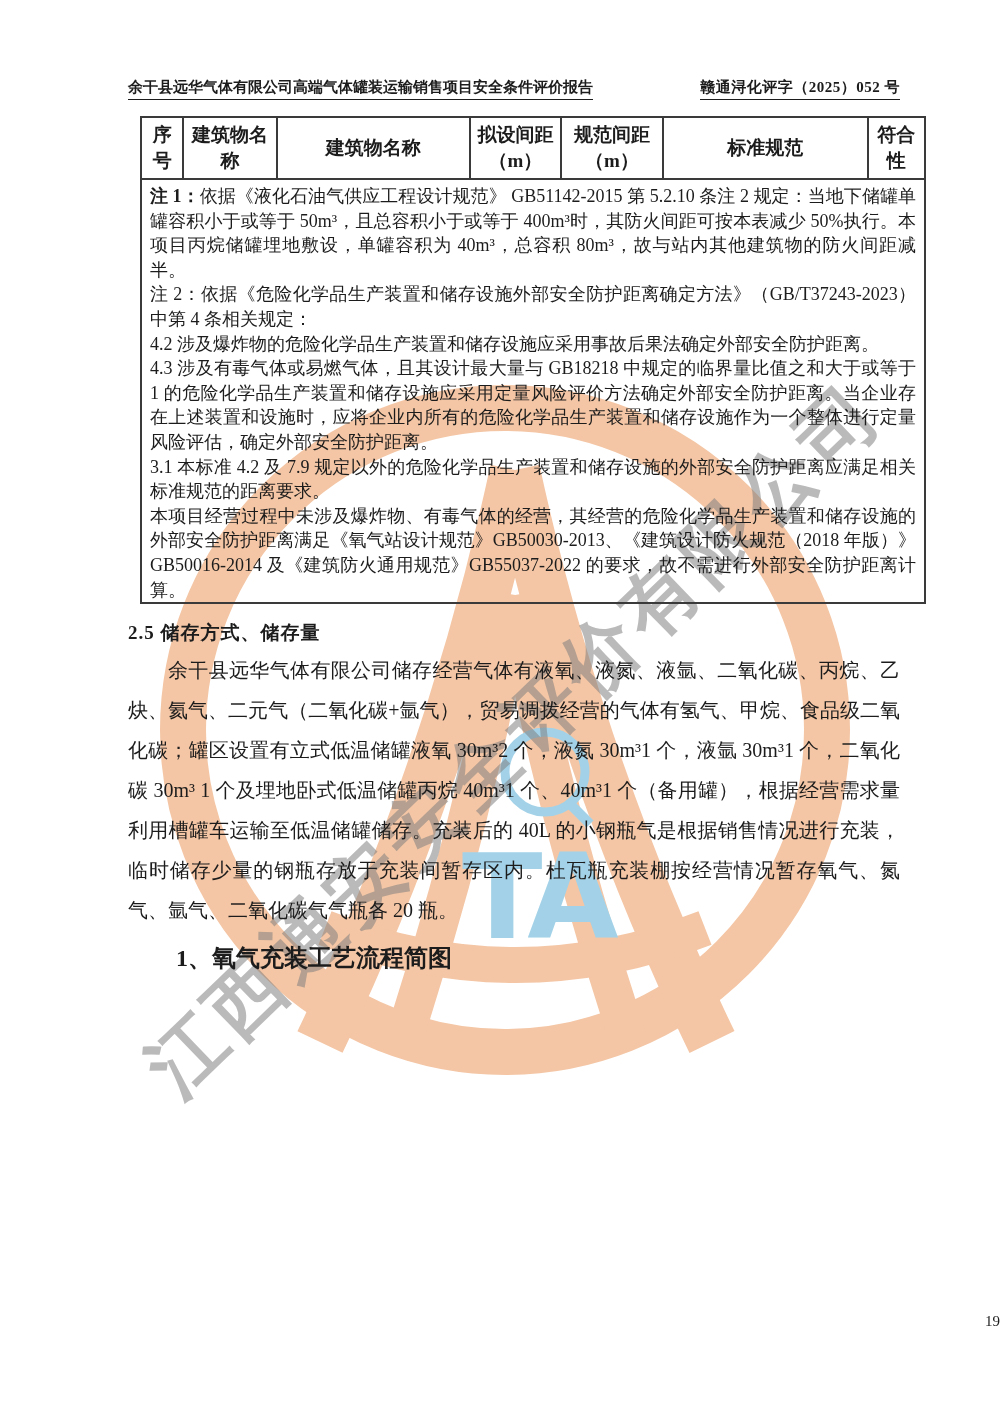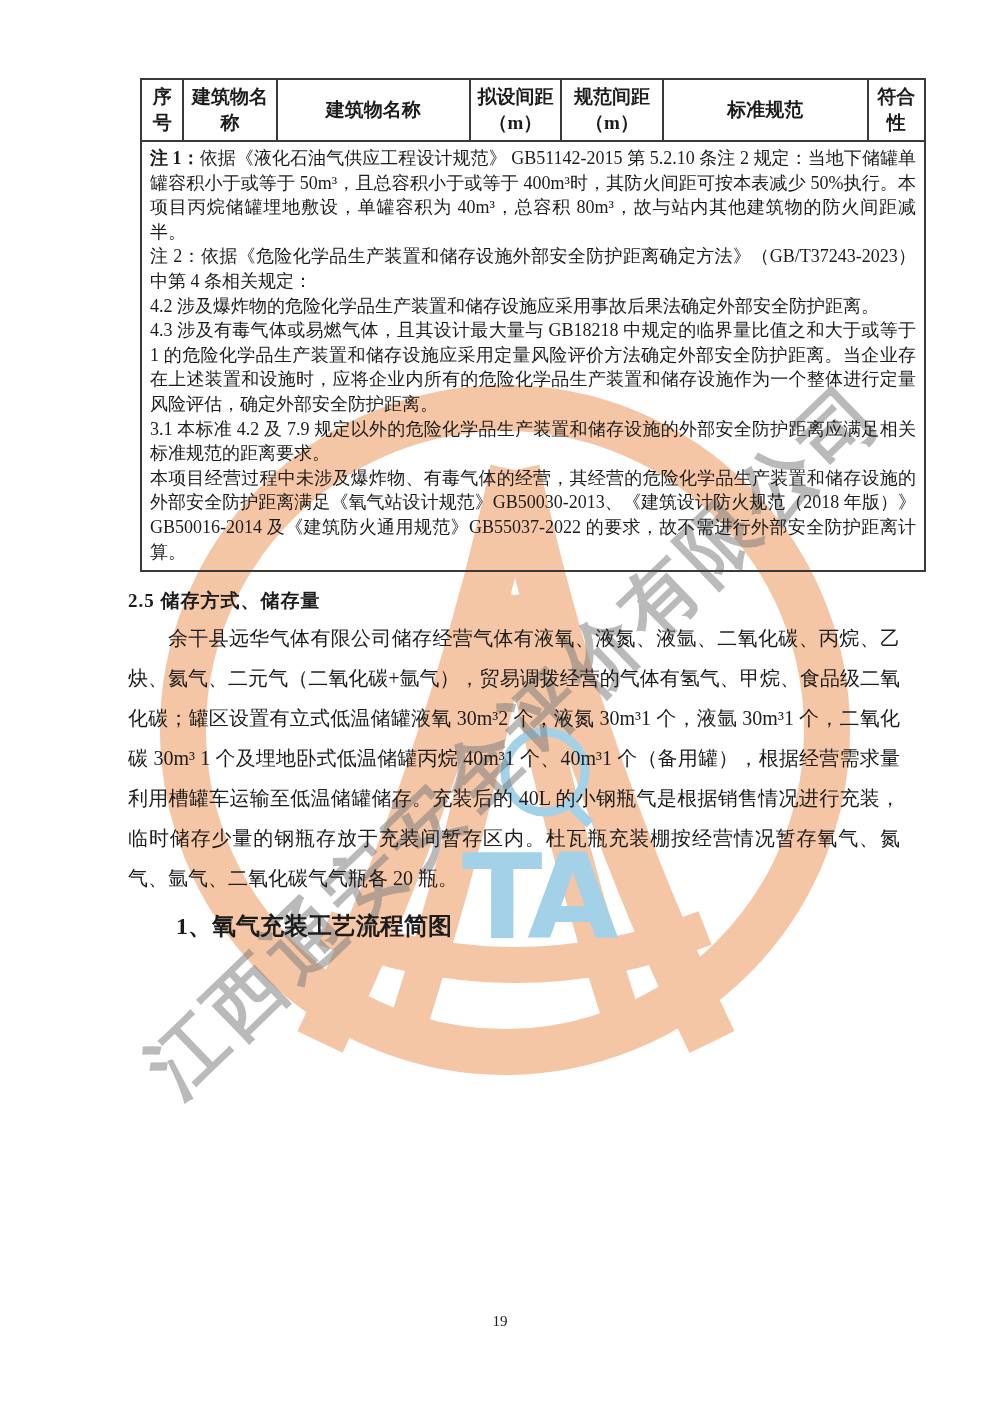--- a/index.html
+++ b/index.html
@@ -33,33 +33,33 @@
 
   table.spec-table{
     border-collapse:collapse;table-layout:fixed;width:786px;margin-left:12px;
     background:transparent;
   }
   table.spec-table th{
     border:2px solid #3a3a3a;font-size:19px;font-weight:bold;text-align:center;
     vertical-align:middle;height:56px;padding:2px 6px;line-height:1.35;word-break:break-all;
   }
   td.notes-cell{
-    border:2px solid #3a3a3a;padding:4px 8px 6px 8px;vertical-align:top;
+    border:2px solid #3a3a3a;padding:4px 8px 0 8px;vertical-align:top;
   }
   .note{margin:0;font-size:18px;line-height:24.6px;text-align:justify;word-break:break-all;}
   .note-label-bold{font-weight:bold;}
 
   .sec-h{font-size:19px;font-weight:bold;letter-spacing:1px;margin:16px 0 4px 0;}
   .para{font-size:20px;line-height:40px;text-align:justify;text-indent:2em;
     word-break:break-all;margin:0;}
   .h26{margin-top:18px;}
   .sub-h{font-size:24px;margin:12px 0 0 0;line-height:40px;}
   .item-h{font-size:24px;font-weight:bold;margin:8px 0 0 48px;line-height:40px;}
 
-  .page-num{position:absolute;left:0;right:0;bottom:84px;text-align:center;
+  .page-num{position:absolute;left:0;right:0;bottom:84px;text-align:right;
     font-size:15px;z-index:1;}
 </style>
 </head>
 <body>
 
 <div class="page">
 
   <div class="watermark">
     <div class="wm-ring"></div>
     <svg class="wm-svg" width="1000" height="1414" viewBox="0 0 1000 1414">
@@ -70,20 +70,24 @@
       <path d="M325 928 Q515 1002 705 928" fill="none" stroke="#f4c6a5" stroke-width="36"></path>
       <circle cx="545" cy="772" r="40" fill="none" stroke="#a3d2e8" stroke-width="9"></circle>
       <path d="M568 802 L590 824" fill="none" stroke="#a3d2e8" stroke-width="10"></path>
     </svg>
     <div class="wm-ta">TA</div>
     <div class="wm-company">江西通安安全评价有限公司</div>
   </div>
 
   <div class="content">
 
+    <div class="doc-header">
+      <span class="hdr-left">余干县远华气体有限公司高端气体罐装运输销售项目安全条件评价报告</span>
+      <span class="hdr-right">赣通浔化评字（2025）052 号</span>
+    </div>
 
     <table class="spec-table">
       <colgroup>
         <col style="width:40px">
           <col style="width:88px">
           <col style="width:182px">
         <col style="width:86px">
           <col style="width:96px">
           <col style="width:193px">
         <col style="width:54px">

